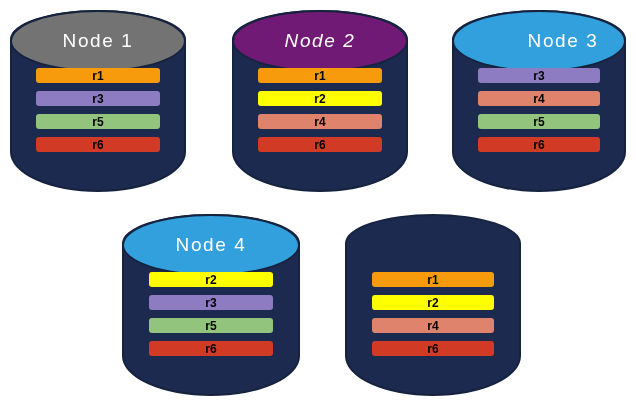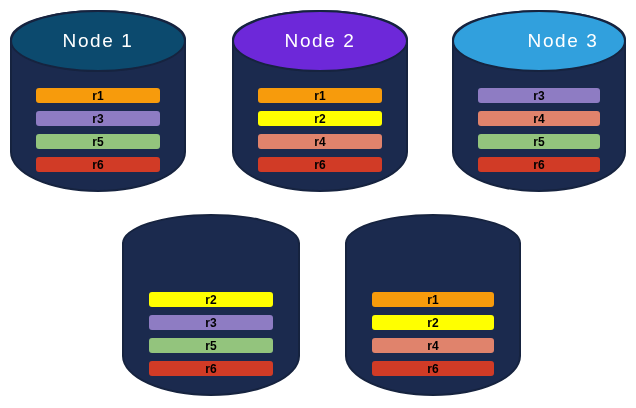--- a/index.html
+++ b/index.html
@@ -52,21 +52,21 @@
     font-weight: 400;
     letter-spacing: 1.6px;
     white-space: nowrap;
     line-height: 1;
     padding-bottom: 1px;
   }
   .bars {
     position: absolute;
     left: 0;
     right: 0;
-    top: 74px;
+    top: 54px;
     display: flex;
     flex-direction: column;
     align-items: center;
     gap: 8px;
     padding-top: 4px;
   }
   .bar {
     height: 15px;
     border-radius: 3px;
     display: flex;
@@ -81,41 +81,41 @@
     line-height: 1;
     letter-spacing: 0.2px;
   }
 </style>
 </head>
 <body>
 
 <div id="diagram">
     <div class="node" style="left: 10px; top: 10px; width: 176px; height: 182px;">
       <div class="cyl-body" style="background: rgb(27, 42, 78); border-color: rgb(22, 35, 63);"></div>
-      <div class="cyl-top" style="background: #0c4a6e; border-color: rgb(22, 35, 63);">
+      <div class="cyl-top" style="background: #737373; border-color: rgb(22, 35, 63);">
         <div class="node-label" style="color: rgb(255, 255, 255);">Node  1</div>
       </div>
       <div class="bars">
         <div class="bar" style="background: rgb(247, 155, 12); width: 124px;">
           <span class="bar-label" style="color: rgb(0, 0, 0);">r1</span>
         </div>
         <div class="bar" style="background: rgb(142, 124, 195); width: 124px;">
           <span class="bar-label" style="color: rgb(0, 0, 0);">r3</span>
         </div>
         <div class="bar" style="background: rgb(147, 196, 125); width: 124px;">
           <span class="bar-label" style="color: rgb(0, 0, 0);">r5</span>
         </div>
         <div class="bar" style="background: rgb(209, 59, 38); width: 124px;">
           <span class="bar-label" style="color: rgb(0, 0, 0);">r6</span>
         </div>
       </div>
     </div>
     <div class="node" style="left: 232px; top: 10px; width: 176px; height: 182px;">
       <div class="cyl-body" style="background: rgb(27, 42, 78); border-color: rgb(22, 35, 63);"></div>
-      <div class="cyl-top" style="background: #6d28d9; border-color: rgb(22, 35, 63);">
+      <div class="cyl-top" style="background: #701a75; border-color: rgb(22, 35, 63); font-style: italic;">
         <div class="node-label" style="color: rgb(255, 255, 255);">Node  2</div>
       </div>
       <div class="bars">
         <div class="bar" style="background: rgb(247, 155, 12); width: 124px;">
           <span class="bar-label" style="color: rgb(0, 0, 0);">r1</span>
         </div>
         <div class="bar" style="background: rgb(255, 255, 0); width: 124px;">
           <span class="bar-label" style="color: rgb(0, 0, 0);">r2</span>
         </div>
         <div class="bar" style="background: rgb(224, 131, 108); width: 124px;">
@@ -141,20 +141,23 @@
         <div class="bar" style="background: rgb(147, 196, 125); width: 122px;">
           <span class="bar-label" style="color: rgb(0, 0, 0);">r5</span>
         </div>
         <div class="bar" style="background: rgb(209, 59, 38); width: 122px;">
           <span class="bar-label" style="color: rgb(0, 0, 0);">r6</span>
         </div>
       </div>
     </div>
     <div class="node" style="left: 122px; top: 214px; width: 178px; height: 182px;">
       <div class="cyl-body" style="background: rgb(27, 42, 78); border-color: rgb(22, 35, 63);"></div>
+      <div class="cyl-top" style="background: rgb(49, 160, 221); border-color: rgb(22, 35, 63);">
+        <div class="node-label" style="color: rgb(255, 255, 255);">Node  4</div>
+      </div>
       <div class="bars">
         <div class="bar" style="background: rgb(255, 255, 0); width: 124px;">
           <span class="bar-label" style="color: rgb(0, 0, 0);">r2</span>
         </div>
         <div class="bar" style="background: rgb(142, 124, 195); width: 124px;">
           <span class="bar-label" style="color: rgb(0, 0, 0);">r3</span>
         </div>
         <div class="bar" style="background: rgb(147, 196, 125); width: 124px;">
           <span class="bar-label" style="color: rgb(0, 0, 0);">r5</span>
         </div>

